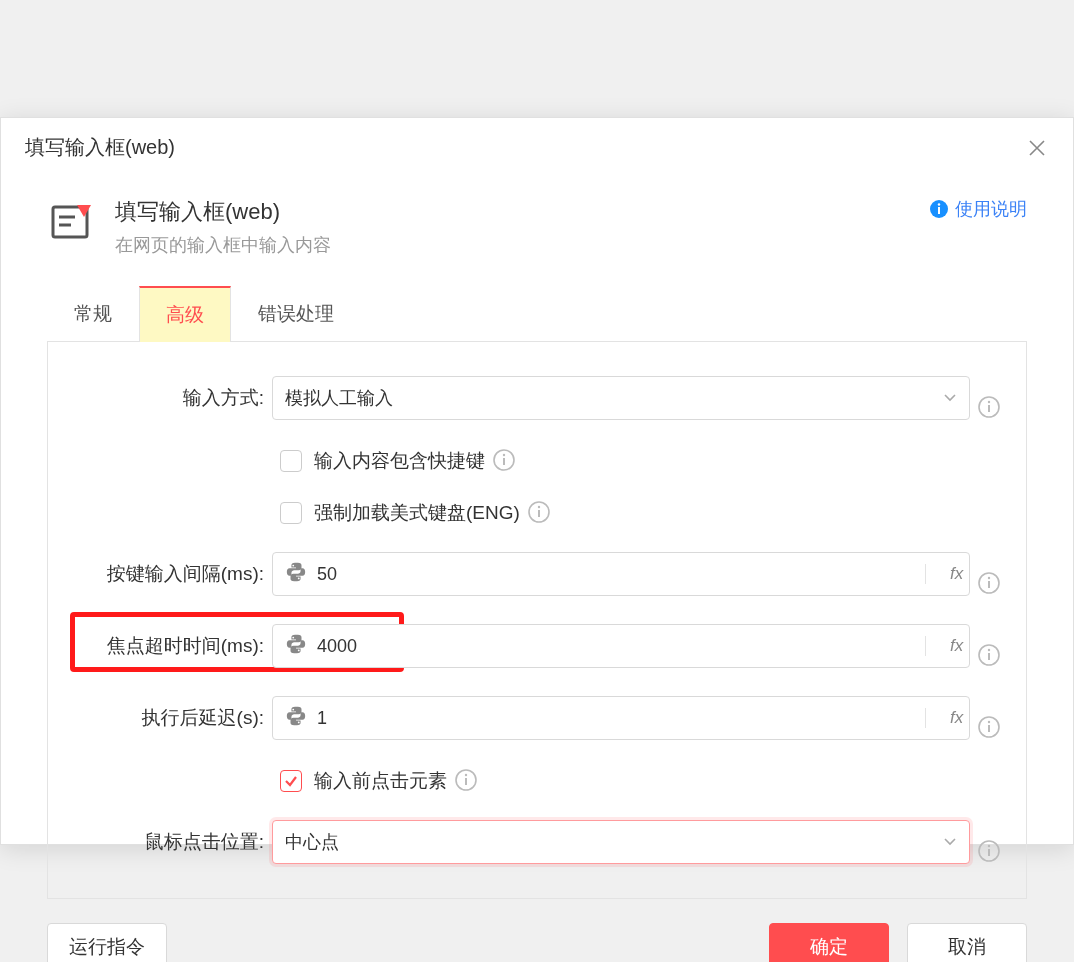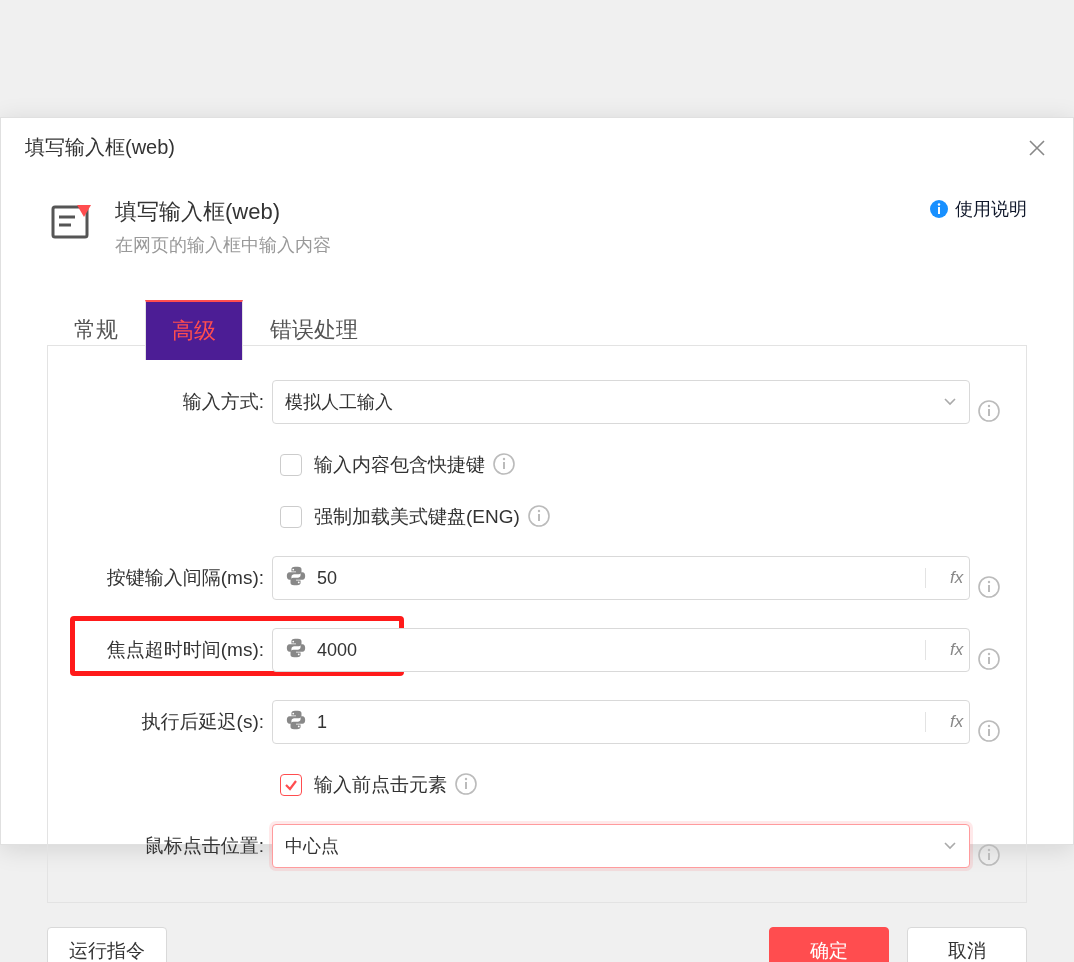--- a/index.html
+++ b/index.html
@@ -48,45 +48,45 @@
   height: 48px;
   margin-right: 20px;
   flex-shrink: 0;
 }
 .header-text { flex: 1; }
 .header-title { font-size: 22px; color: #333; margin-bottom: 6px; }
 .header-sub { font-size: 18px; color: #999; }
 .help-link {
   display: flex;
   align-items: center;
-  color: #0f172a;
+  color: #3b82f6;
   font-size: 18px;
   cursor: pointer;
 }
 .help-link svg { margin-right: 6px; }
 .tabs {
   display: flex;
   padding: 0 46px;
   margin-top: 16px;
 }
 .tab {
   padding: 14px 26px;
-  font-size: 22px;
+  font-size: 19px;
   color: #555;
   cursor: pointer;
   border: 1px solid transparent;
   border-bottom: none;
   position: relative;
-  top: 15px;
+  top: 1px;
 }
 .tab.active {
   color: #ff4d4f;
   border-color: #e3e3e3;
   border-top: 2px solid #ff4d4f;
-  background: #4c1d95;
+  background: #fef9c3;
 }
 .panel {
   margin: 0 46px 24px 46px;
   border: 1px solid #e3e3e3;
   flex: 1;
   padding: 34px 24px 34px 24px;
 }
 .form-row {
   display: flex;
   align-items: center;

